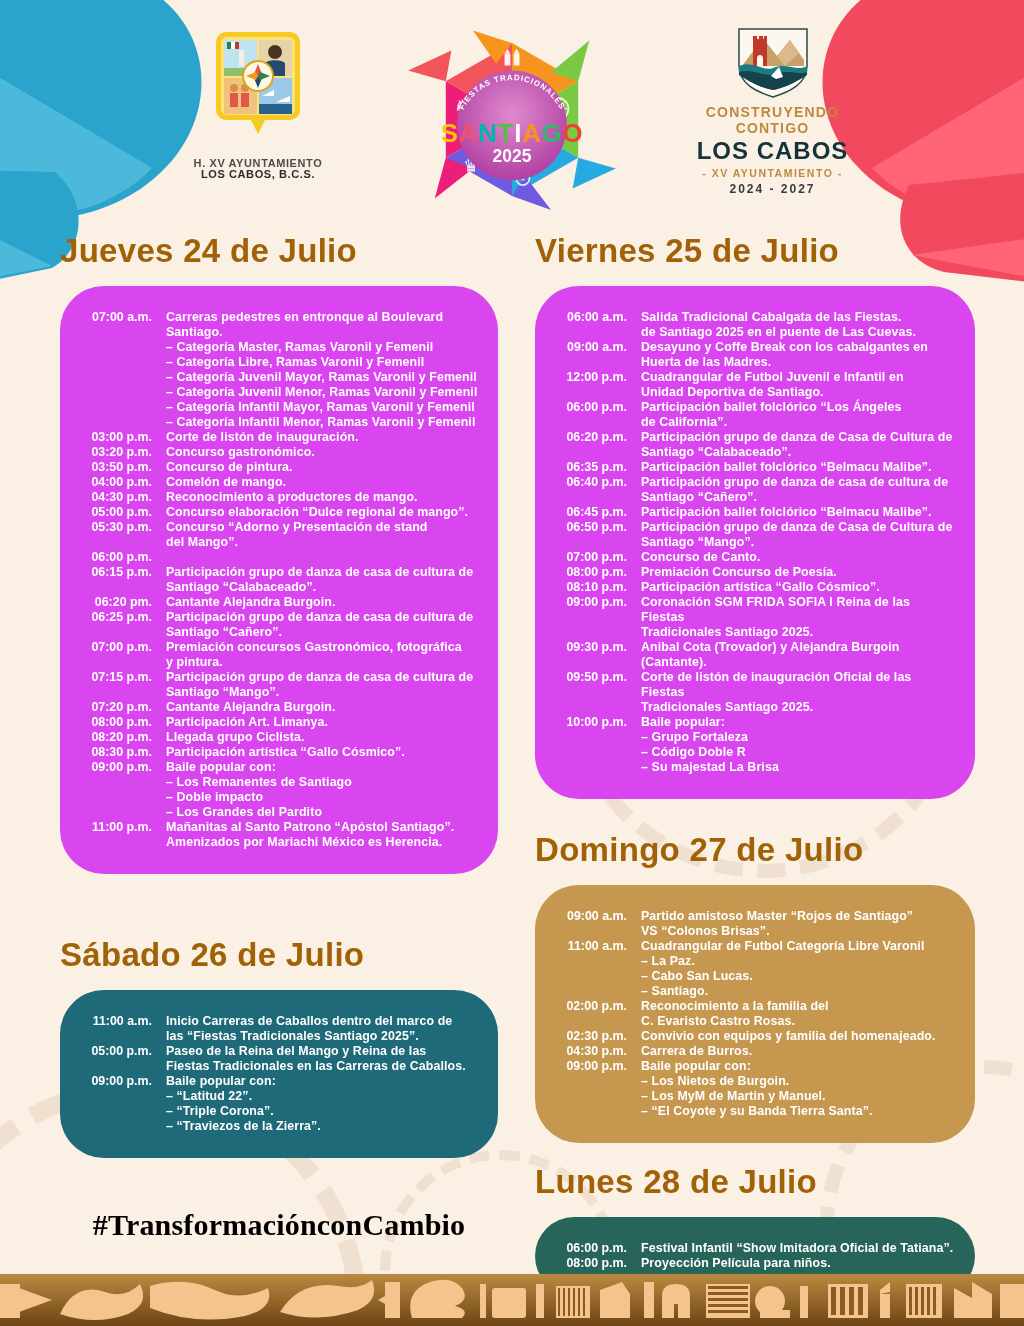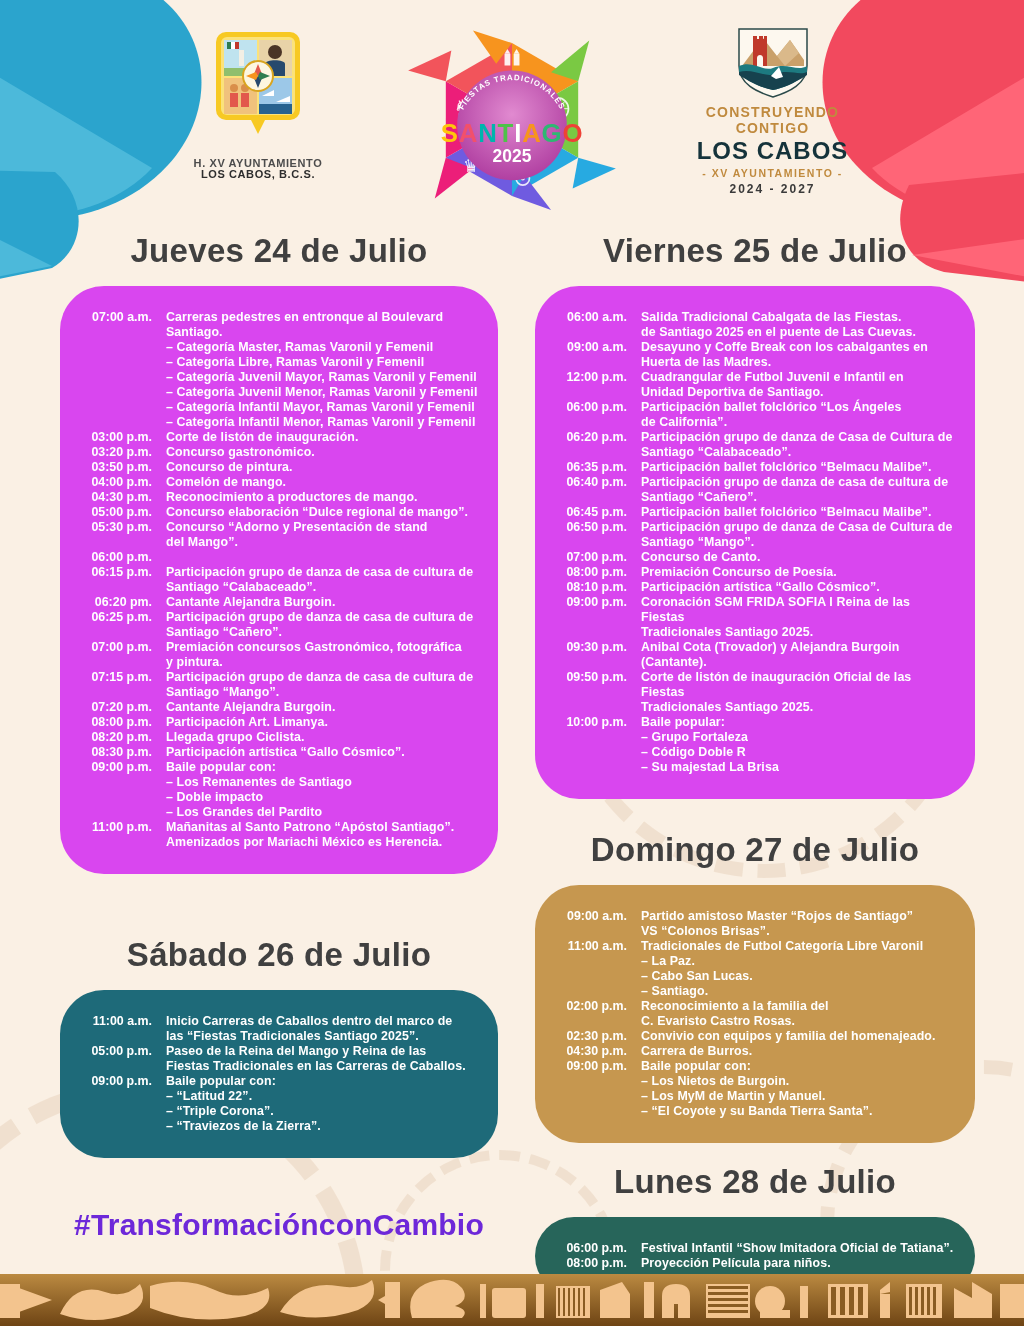--- a/index.html
+++ b/index.html
@@ -23,21 +23,21 @@
   .festival-block{position:absolute;left:404px;top:12px;width:216px;height:215px;}
   .municipal-block{position:absolute;left:690px;top:26px;width:165px;text-align:center;}
   .muni-tagline{font-size:14px;font-weight:bold;color:#c08a3e;letter-spacing:1.2px;}
   .muni-name{font-size:24px;font-weight:bold;color:#15333b;letter-spacing:1px;margin-top:1px;}
   .muni-sub{font-size:10.5px;font-weight:bold;color:#c08a3e;letter-spacing:1.5px;margin-top:2px;}
   .muni-period{font-size:12px;font-weight:bold;color:#3a3a3a;letter-spacing:2px;margin-top:3px;}
 
   .col{position:absolute;top:228px;}
   .col-left{left:60px;width:438px;}
   .col-right{left:535px;width:440px;}
-  .day-title{font-size:33px;font-weight:bold;color:#404040;text-align:center;letter-spacing:.3px;
+  .day-title{font-size:33px;font-weight:bold;color:#a16207;text-align:left;letter-spacing:.3px;
              line-height:45px;margin:0 0 13px 0;}
   .mt-sabado{margin-top:58px;}
   .mt-domingo{margin-top:28px;}
   .mt-lunes{margin-top:16px;}
   .card{border-radius:44px;padding:24px 20px 24px 14px;color:#ffffff;}
   .event-row{display:flex;gap:14px;}
   .event-time{width:78px;min-width:78px;text-align:right;font-size:12.4px;line-height:15px;font-weight:bold;white-space:nowrap;}
   .event-desc{flex:1;font-size:12.4px;line-height:15px;font-weight:bold;letter-spacing:.1px;}
   .hashtag{margin-top:50px;text-align:center;font-size:30px;font-weight:bold;letter-spacing:.2px;}
   .footer-band{position:absolute;left:0;bottom:0;width:1024px;height:52px;}
@@ -327,21 +327,21 @@
             <div class="event-time">09:00 p.m.</div>
             <div class="event-desc">
               <div>Baile popular con:</div>
               <div>– “Latitud 22”.</div>
               <div>– “Triple Corona”.</div>
               <div>– “Traviezos de la Zierra”.</div>
             </div>
           </div>
         </div>
     </section>
-    <div class="hashtag" style="color: #6d28d9;">#TransformaciónconCambio</div>
+    <div class="hashtag" style="color: #000000; font-family: Liberation Serif, serif;">#TransformaciónconCambio</div>
   </div>
 
   <div class="col col-right">
     <section>
       <h2 class="day-title">Viernes 25 de Julio</h2>
       <div class="card" style="background: #d946ef;">
           <div class="event-row">
             <div class="event-time">06:00 a.m.</div>
             <div class="event-desc">
               <div>Salida Tradicional Cabalgata de las Fiestas.</div>
@@ -457,21 +457,21 @@
           <div class="event-row">
             <div class="event-time">09:00 a.m.</div>
             <div class="event-desc">
               <div>Partido amistoso Master “Rojos de Santiago”</div>
               <div>VS “Colonos Brisas”.</div>
             </div>
           </div>
           <div class="event-row">
             <div class="event-time">11:00 a.m.</div>
             <div class="event-desc">
-              <div>Tradicionales de Futbol Categoría Libre Varonil</div>
+              <div>Cuadrangular de Futbol Categoría Libre Varonil</div>
               <div>– La Paz.</div>
               <div>– Cabo San Lucas.</div>
               <div>– Santiago.</div>
             </div>
           </div>
           <div class="event-row">
             <div class="event-time">02:00 p.m.</div>
             <div class="event-desc">
               <div>Reconocimiento a la familia del</div>
               <div>C. Evaristo Castro Rosas.</div>

